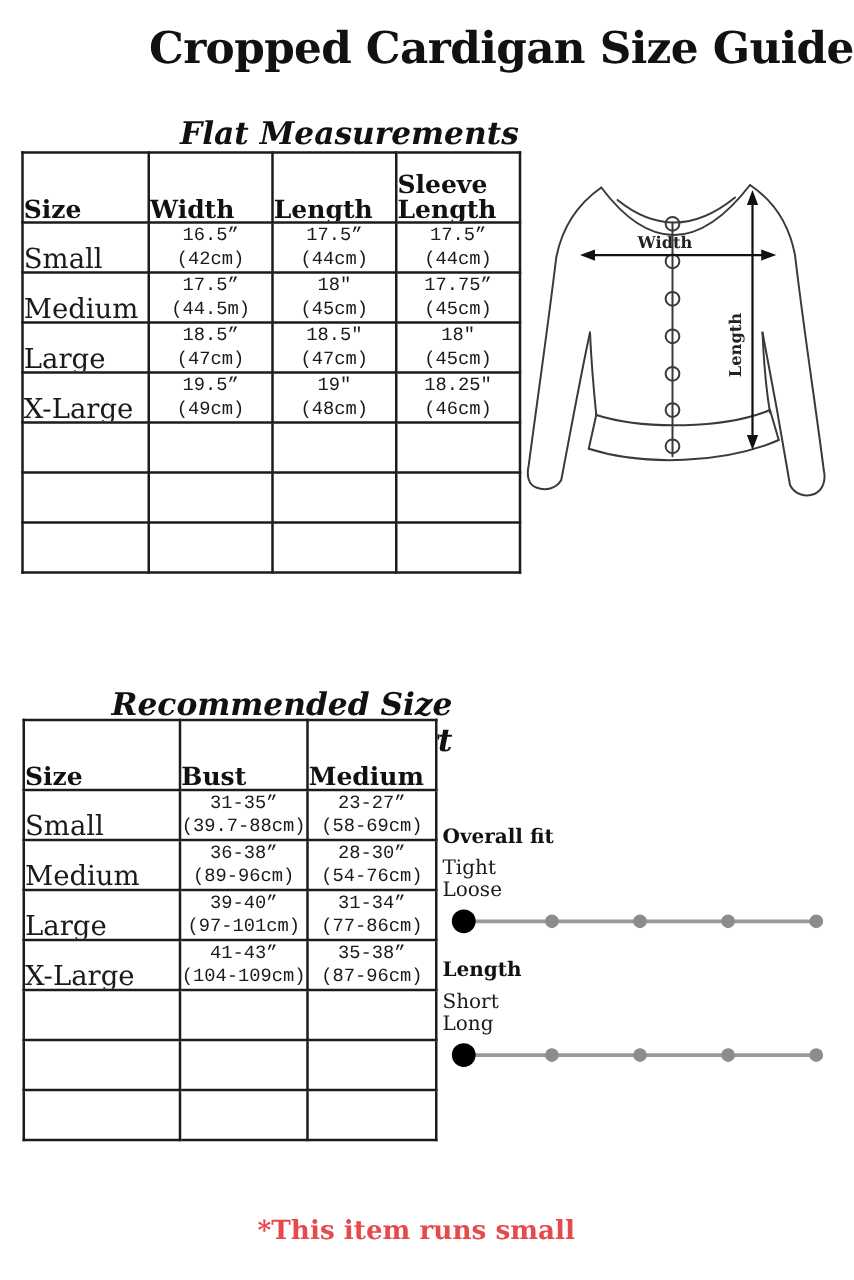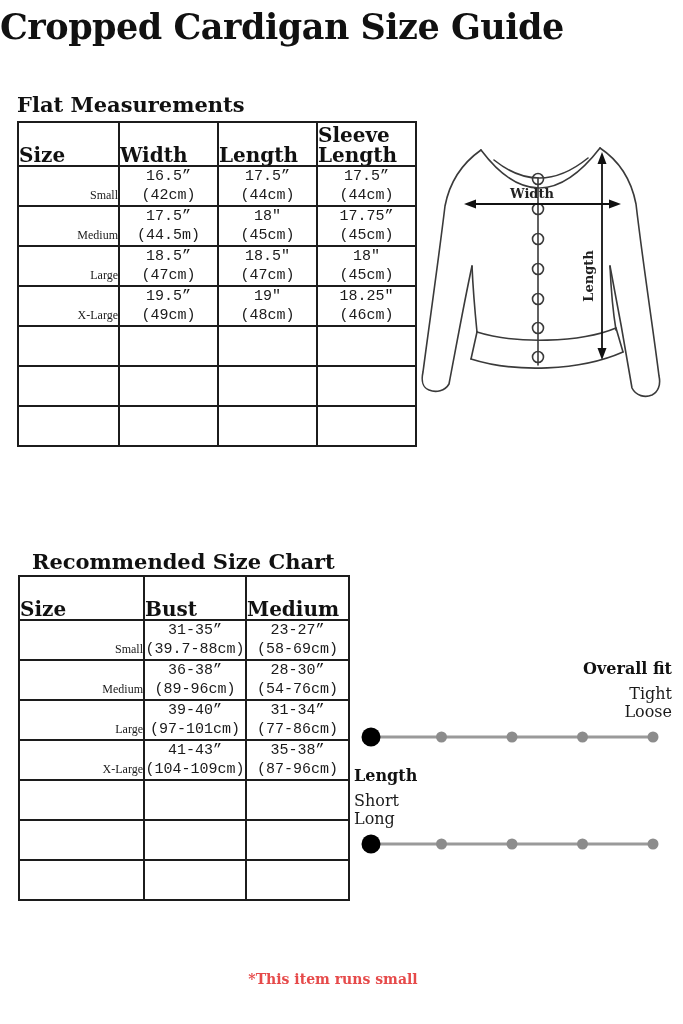--- a/index.html
+++ b/index.html
@@ -3,59 +3,59 @@
 <meta charset="utf-8">
 <style>
   html,body{margin:0;padding:0;background:#ffffff;}
   #page{
     position:relative;width:683px;height:1024px;background:#ffffff;overflow:hidden;
     font-family:"DejaVu Serif", serif;color:#1a1a1a;
   }
   .abs{position:absolute;}
   
   #main-title{
-    top:6px;left:0;width:683px;text-align:left;
+    top:18px;left:0;width:683px;text-align:right;
     font-size:35px;font-weight:bold;letter-spacing:-0.5px;color:#111;
   }
   
-  .section-title{font-size:21px;font-weight:bold;text-align:left;color:#111;}
+  .section-title{font-size:25px;font-weight:bold;text-align:right;color:#111;font-style:italic;}
   #flat-title{top:92px;left:17px;width:398px;}
   #chart-title{top:549px;left:32px;width:330px;}
   
   table.sizing{border-collapse:collapse;table-layout:fixed;background:#fff;}
   table.sizing td,table.sizing th{
     border:2px solid #1c1c1c;padding:0;margin:0;overflow:hidden;
   }
   #flat-table{top:121px;left:17px;width:398px;}
   #chart-table{top:575px;left:18px;width:330px;}
-  tr.hdr{height:44px;margin-top:12px;}
+  tr.hdr{height:56px;margin-top:12px;}
   tr.datarow{height:40px;}
   tr.emptyrow{height:40px;}
   th.colhead{
     font-size:20px;font-weight:bold;text-align:left;vertical-align:bottom;
     padding-left:3px;line-height:20px;color:#111;
   }
   td.sizecell{
-    font-size:12px;text-align:right;vertical-align:bottom;
-    padding-left:3px;line-height:19px;font-family:Liberation Serif, serif;
+    font-size:22px;text-align:left;vertical-align:bottom;
+    padding-left:3px;line-height:19px;
   }
   td.valcell{
     font-size:15px;text-align:center;vertical-align:middle;line-height:19px;white-space:nowrap;font-family:Liberation Mono, monospace;
   }
   
   .scale-group{left:354px;width:318px;}
-  #overall-group{top:659px;text-align:right;}
+  #overall-group{top:659px;}
   #length-group{top:766px;}
   .scale-label{font-size:16px;font-weight:bold;color:#111;line-height:20px;}
   .scale-ends{display:flex;justify-content:space-between;font-size:16px;line-height:18px;margin-top:6px;color:#1a1a1a;flex-direction:column;}
   .scale-svg{display:block;margin-top:2px;}
   
   #footnote{
     top:971px;left:0;width:666px;text-align:center;
-    font-size:14px;font-weight:bold;color:#e64a4a;
+    font-size:21px;font-weight:bold;color:#e64a4a;
   }
   
   #cardigan{top:116px;left:420px;}
   .sketch{stroke:#3a3a3a;stroke-width:1.6;fill:none;stroke-linecap:round;}
   .arrowline{stroke:#111;stroke-width:1.8;fill:none;}
   .arrowhead{fill:#111;stroke:none;}
   .diagram-text{font-family:"DejaVu Serif", serif;font-size:13px;font-weight:bold;fill:#222;}
 </style>
 </head>
 <body>

